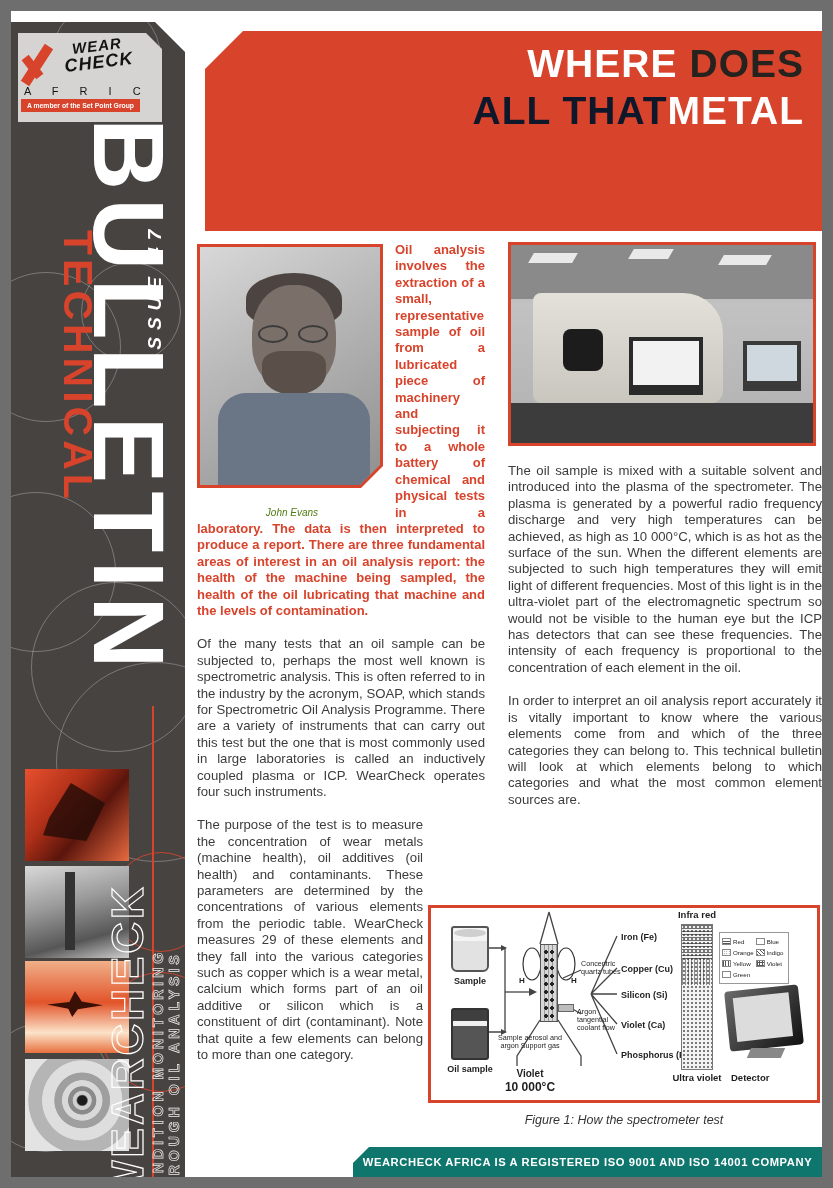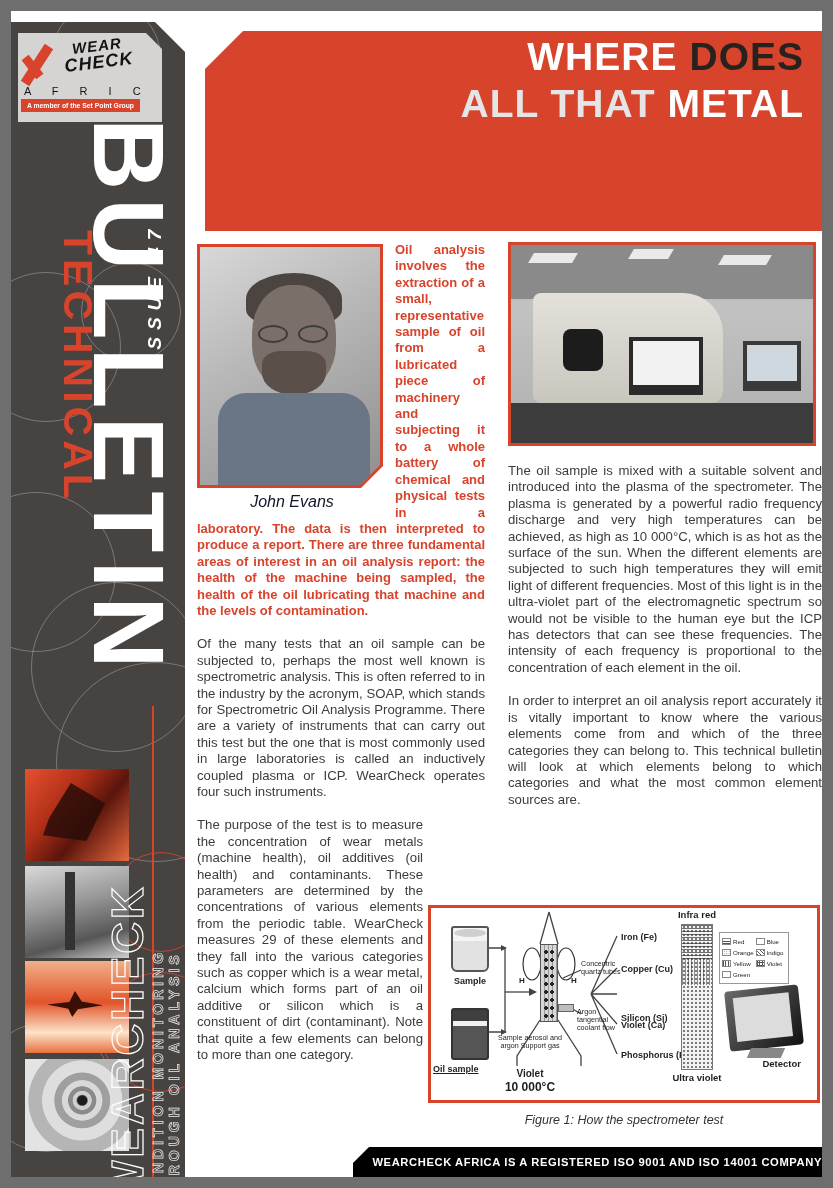--- a/index.html
+++ b/index.html
@@ -49,44 +49,44 @@
   .logo-wear { font-size:15px; letter-spacing:1px; }
   .logo-check { font-size:18px; letter-spacing:1px; margin-top:-2px; }
   .logo-reg { position:absolute; right:-10px; top:-2px; font-size:8px; font-style:normal; }
   .logo-africa { position:absolute; left:6px; top:52px; width:132px; font-size:11px; letter-spacing:9px; color:#131313; }
   .logo-member { position:absolute; left:3px; top:66px; width:119px; height:13px; background:#d8432c; color:#fff;
                  font-size:6.8px; font-weight:bold; text-align:center; line-height:13px; }
 
   
   .titleblock { position:absolute; left:194px; top:20px; width:617px; height:200px; background:#d8432c;
                 clip-path:polygon(38px 0, 100% 0, 100% 100%, 0 100%, 0 38px);
-                text-align:right; padding:2px 18px 0 0; }
+                text-align:right; padding:9px 18px 0 0; }
   .titleline { font-size:39px; line-height:47px; font-weight:bold; letter-spacing:1px; color:#ffffff; }
   .titleline .dk { color:#26231f; margin-left:12px; }
-  .titleline .dk-first { color:#e5e5e5; margin-right:12px; }
+  .titleline .dk-first { color:#0f172a; }
   .byline { font-size:26px; font-style:italic; color:#ffffff; margin-top:9px; letter-spacing:1px; }
 
   
   .body-text { font-size:13.2px; line-height:16.4px; color:#3c3c3c; text-align:justify; overflow-wrap:break-word; }
   .leftcol  { position:absolute; left:186px; top:231px; width:288px; }
   .rightcol { position:absolute; left:497px; top:231px; width:314px; }
 
   .photo-wrap { float:left; width:190px; margin:2px 8px 2px 0; }
   .photo-frame { width:186px; height:244px; background:#d8432c; padding:3px;
                  clip-path:polygon(0 0, 100% 0, 100% calc(100% - 22px), calc(100% - 22px) 100%, 0 100%); }
   .photo-inner { width:100%; height:100%; position:relative; overflow:hidden;
                  background:linear-gradient(150deg,#d8d8d8 0%,#b9b9b9 40%,#8f8f8f 100%);
                  clip-path:polygon(0 0, 100% 0, 100% calc(100% - 20px), calc(100% - 20px) 100%, 0 100%); }
   .pe-head { position:absolute; left:52px; top:38px; width:84px; height:104px; background:#7b7069; border-radius:46% 46% 42% 42%; }
   .pe-hair { position:absolute; left:46px; top:26px; width:96px; height:52px; background:#4c4440; border-radius:50% 50% 30% 30%; }
   .pe-beard { position:absolute; left:62px; top:104px; width:64px; height:44px; background:#5a4f49; border-radius:30% 30% 50% 50%; }
   .pe-glass { position:absolute; left:58px; top:78px; width:30px; height:18px; border:2px solid #3b3b3b; border-radius:50%; }
   .pe-glass2 { left:98px; }
   .pe-body { position:absolute; left:18px; top:146px; width:152px; height:96px; background:#6a7585; border-radius:28px 28px 0 0; }
-  .photo-caption { text-align:center; font-size:16px; font-style:italic; color:#0f172a; margin-top:5px; }
+  .photo-caption { text-align:center; font-size:10px; font-style:italic; color:#4d7c0f; margin-top:19px; }
 
   .intro { font-size:13px; line-height:16.4px; font-weight:bold; color:#d8432c; text-align:justify; overflow-wrap:break-word; }
   .para { margin-top:17px; }
 
   .icp-frame { width:308px; height:204px; background:#d8432c; padding:3px; }
   .icp-inner { width:100%; height:100%; position:relative; overflow:hidden; background:linear-gradient(180deg,#9b9b9b 0%,#c2c2c2 30%,#b0b0b0 100%); }
   .icp-ceil { position:absolute; left:0; top:0; width:100%; height:54px; background:#8a8a8a; }
   .icp-light { position:absolute; background:#e9e9e9; height:10px; }
   .icp-machine { position:absolute; left:22px; top:48px; width:190px; height:110px; background:linear-gradient(180deg,#e3e1da,#c8c6bd); border-radius:8px 40px 12px 8px; }
   .icp-window { position:absolute; left:52px; top:84px; width:40px; height:42px; background:#1c1c1c; border-radius:8px; }
@@ -102,21 +102,21 @@
   
   .figure { position:absolute; left:417px; top:894px; width:392px; height:198px; border:3px solid #d8432c; background:#fff; }
   .figure .lbl { position:absolute; color:#1e1e1e; }
   .f-bold { font-weight:bold; }
   .beaker { position:absolute; left:20px; top:18px; width:38px; height:46px; border:2px solid #555; border-radius:3px 3px 6px 6px;
             background:linear-gradient(180deg,#f4f4f4 0 30%,#e2e2e2 30% 100%); }
   .beaker:after { content:""; position:absolute; left:1px; top:1px; width:32px; height:8px; background:#cfcfcf; border-radius:50%; }
   .oiljar { position:absolute; left:20px; top:100px; width:38px; height:52px; border:2px solid #333; border-radius:3px;
             background:linear-gradient(180deg,#3f3f3f 0 22%,#f0f0f0 22% 34%,#555 34% 100%); }
   .lbl-solvent { left:12px; top:68px; width:54px; text-align:center; font-size:9px; }
-  .lbl-oil { left:2px; top:156px; width:74px; font-size:9px;text-decoration:underline; }
+  .lbl-oil { left:2px; top:156px; width:74px; text-align:center; font-size:9px; }
   .torch-tube { position:absolute; left:109px; top:36px; width:18px; height:78px; background:repeating-linear-gradient(90deg,#d7d7d7 0 3px,#999 3px 4px); border:1px solid #555; }
   .torch-dots { position:absolute; left:112px; top:40px; width:12px; height:70px; background:radial-gradient(circle,#222 34%,transparent 36%) 0 0/6px 8px; }
   .nozzle { position:absolute; left:127px; top:96px; width:16px; height:8px; background:#bdbdbd; border:1px solid #666; }
   .lbl-h1 { left:88px; top:68px; font-size:8px; font-weight:bold; }
   .lbl-h2 { left:140px; top:68px; font-size:8px; font-weight:bold; }
   .lbl-conc { left:150px; top:52px; width:56px; font-size:7.2px; line-height:8.2px; }
   .lbl-argon { left:146px; top:100px; width:52px; font-size:7.2px; line-height:8.2px; }
   .lbl-aerosol { left:66px; top:126px; width:66px; font-size:7.2px; line-height:8.2px; text-align:center; }
   .lbl-plasma { left:68px; top:160px; width:62px; font-size:10px; text-align:center; font-weight:bold; }
   .lbl-temp { left:62px; top:172px; width:74px; font-size:12px; text-align:center; font-weight:bold; }
@@ -137,27 +137,27 @@
   .sw0 { background:repeating-linear-gradient(0deg,#555 0 1px,transparent 1px 2.5px); }
   .sw1 { background:radial-gradient(circle,#777 35%,transparent 40%) 0 0/2.5px 2.5px; }
   .sw2 { background:repeating-linear-gradient(90deg,#555 0 1px,transparent 1px 2.5px); }
   .sw3 { background:radial-gradient(circle,transparent 30%,#666 32% 45%,transparent 47%) 0 0/3px 3px; }
   .sw4 { background:radial-gradient(circle,#555 30%,transparent 34%) 0 0/2px 2px; }
   .sw5 { background:repeating-linear-gradient(45deg,#555 0 1px,transparent 1px 2.5px); }
   .sw6 { background:repeating-linear-gradient(0deg,#555 0 1px,transparent 1px 2.5px),repeating-linear-gradient(90deg,#555 0 1px,transparent 1px 2.5px); }
   .monitor { position:absolute; left:296px; top:80px; width:74px; height:60px; background:linear-gradient(135deg,#6a6a6a,#111); transform:rotate(-6deg); border-radius:4px; }
   .monitor:after { content:""; position:absolute; left:8px; top:7px; width:56px; height:44px; background:#dcdcdc; }
   .mon-stand { position:absolute; left:318px; top:140px; width:34px; height:10px; background:#888; transform:skewX(-24deg); }
-  .lbl-detector { left:300px; top:150px; width:70px; font-size:9.5px; font-weight:bold; text-align:right; }
+  .lbl-detector { left:300px; top:164px; width:70px; font-size:9.5px; font-weight:bold; text-align:left; }
   .fig-caption { position:absolute; left:417px; top:1102px; width:392px; text-align:center; font-size:12.5px; font-style:italic; color:#333; }
 
   
-  .footer { position:absolute; left:342px; top:1136px; width:469px; height:30px; background:#000000;
+  .footer { position:absolute; left:342px; top:1136px; width:469px; height:30px; background:#0f766e;
             clip-path:polygon(16px 0, 100% 0, 100% 100%, 0 100%, 0 16px);
-            color:#fff; font-size:11.2px; font-weight:bold; letter-spacing:0.6px; text-align:right; line-height:30px; }
+            color:#fff; font-size:11.2px; font-weight:bold; letter-spacing:0.6px; text-align:center; line-height:30px; }
 </style>
 </head>
 <body>
 
 <div class="page">
 
   <div class="sidebar">
     <div class="circ" style="left:40px;top:-20px;width:110px;height:110px;"></div>
     <div class="circ" style="left:-40px;top:250px;width:150px;height:150px;"></div>
     <div class="circ" style="left:70px;top:240px;width:100px;height:100px;"></div>
@@ -271,21 +271,21 @@
     <div class="lbl f-bold lbl-oil">Oil sample</div>
     <div class="lbl lbl-h1">H</div>
     <div class="lbl lbl-h2">H</div>
     <div class="lbl lbl-conc">Concentric quartz tubes</div>
     <div class="lbl lbl-argon">Argon tangential coolant flow</div>
     <div class="lbl lbl-aerosol">Sample aerosol and argon Support gas</div>
     <div class="lbl lbl-plasma">Violet</div>
     <div class="lbl lbl-temp">10 000°C</div>
     <div class="lbl elem" style="top:24px;">Iron (Fe)</div>
     <div class="lbl elem" style="top:56px;">Copper (Cu)</div>
-    <div class="lbl elem" style="top:82px;margin-top:23px;">Silicon (Si)</div>
+    <div class="lbl elem" style="top:82px;">Silicon (Si)</div>
     <div class="lbl elem" style="top:112px;">Violet (Ca)</div>
     <div class="lbl elem" style="top:142px;">Phosphorus (P)</div>
     <div class="spectrum"></div>
     <div class="lbl lbl-infra">Infra red</div>
     <div class="lbl lbl-ultra">Ultra violet</div>
     <div class="legend">
       <div class="leg-item">
           <span class="leg-sw sw0"></span>
           <span class="leg-txt">Red</span>
         </div>

